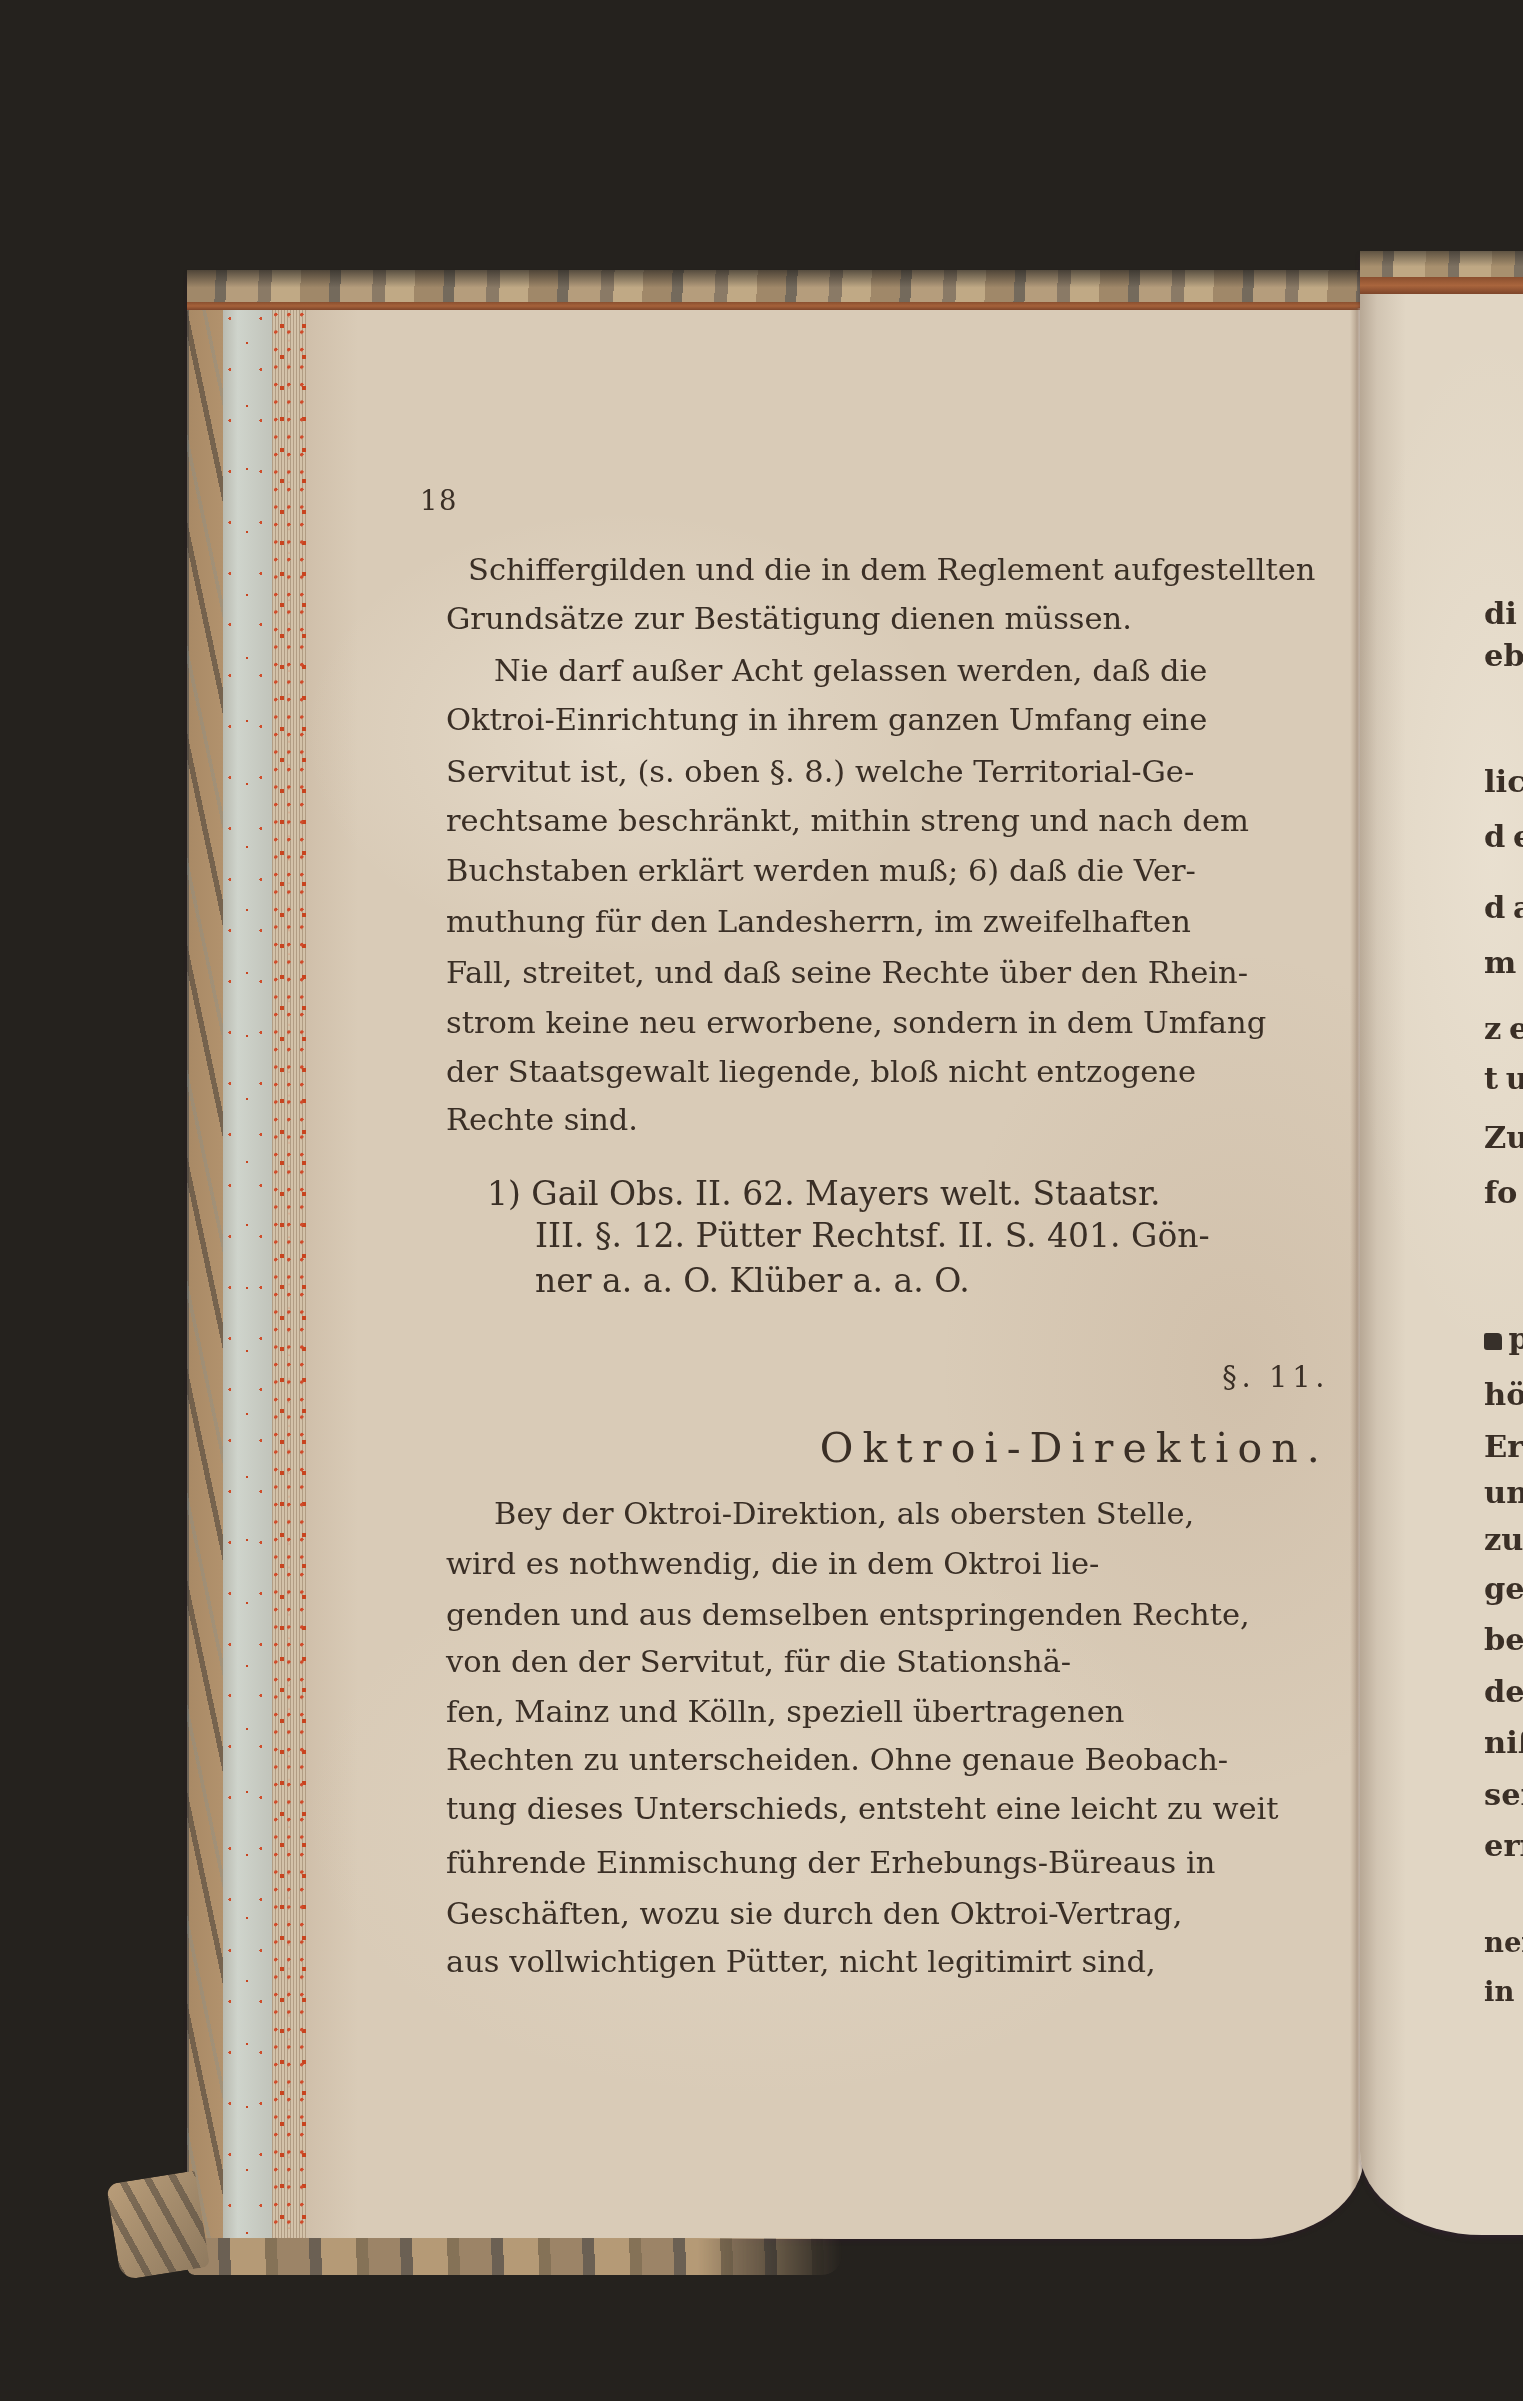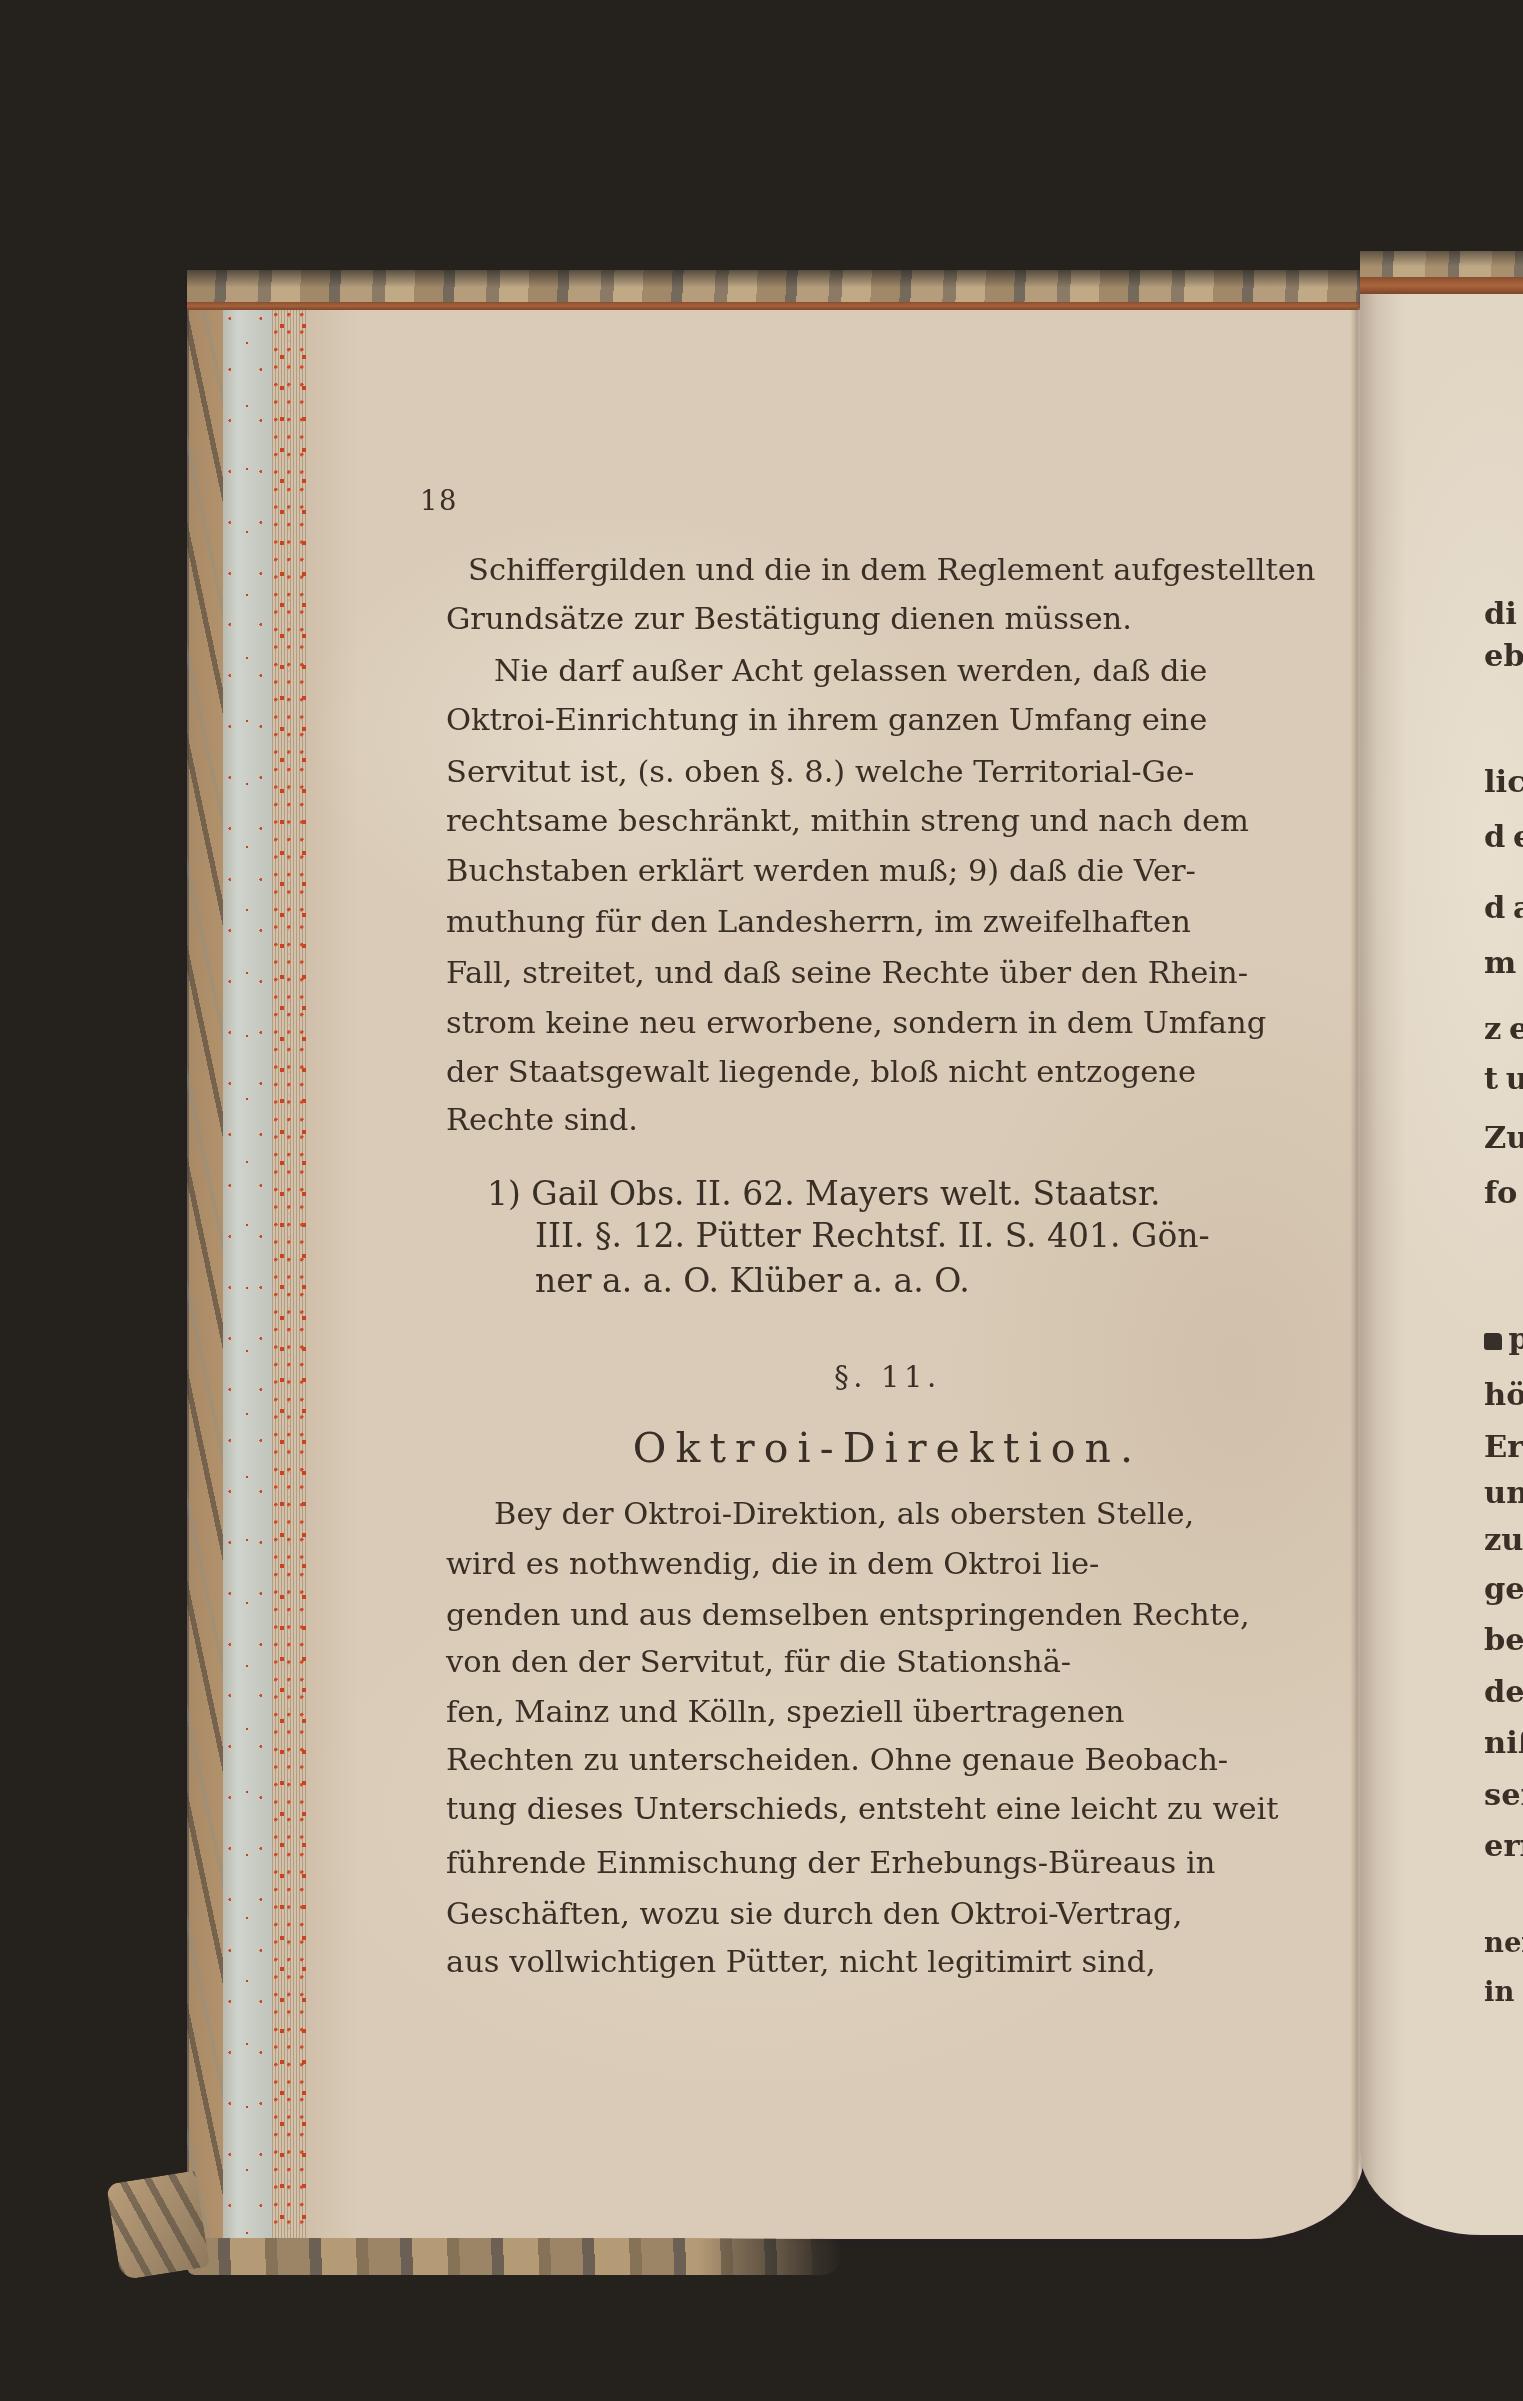--- a/index.html
+++ b/index.html
@@ -103,21 +103,21 @@
     position:absolute;left:0;top:26px;width:100%;height:17px;
     background:linear-gradient(to bottom,#8a4f2f,#a9653d 50%,#7d452a);
   }
   
   .bl{
     position:absolute;white-space:nowrap;
     font-size:30.5px;font-weight:normal;color:#3a2f26;line-height:1;
   }
   .fn{font-size:33px;}
   .pageno{font-size:27.4px;letter-spacing:1.5px;}
-  .center-line{left:446px;width:883px;text-align:center;white-space:nowrap;}
+  .center-line{left:446px;width:883px;text-align:right;white-space:nowrap;}
   .sec-num{font-size:29px;letter-spacing:4.6px;}
   .sec-title{font-size:41px;letter-spacing:9.1px;}
   .frag{
     position:absolute;left:124px;white-space:nowrap;
     font-size:30.5px;font-weight:bold;color:#3a2f26;line-height:1;margin-top:29px;
   }
   .frag.small{font-size:27.4px;}
   .frag.sp{letter-spacing:7.6px;}
   .blot{
     display:inline-block;width:18.3px;height:17px;margin-right:6.1px;
@@ -172,21 +172,21 @@
 <div id="text-layer">
   <div class="bl pageno" style="left:420px;top:487px">18</div>
 
   <div class="bl" style="left:468px;top:555px">Schiffergilden und die in dem Reglement aufgestellten</div>
   <div class="bl" style="left:446px;top:604px">Grundsätze zur Bestätigung dienen müssen.</div>
 
   <div class="bl" style="left:494px;top:656px">Nie darf außer Acht gelassen werden, daß die</div>
   <div class="bl" style="left:446px;top:705px">Oktroi-Einrichtung in ihrem ganzen Umfang eine</div>
   <div class="bl" style="left:446px;top:757px">Servitut ist, (s. oben §. 8.) welche Territorial-Ge-</div>
   <div class="bl" style="left:446px;top:806px">rechtsame beschränkt, mithin streng und nach dem</div>
-  <div class="bl" style="left:446px;top:856px">Buchstaben erklärt werden muß; 9) daß die Ver-</div>
+  <div class="bl" style="left:446px;top:856px">Buchstaben erklärt werden muß; 6) daß die Ver-</div>
   <div class="bl" style="left:446px;top:907px">muthung für den Landesherrn, im zweifelhaften</div>
   <div class="bl" style="left:446px;top:958px">Fall, streitet, und daß seine Rechte über den Rhein-</div>
   <div class="bl" style="left:446px;top:1008px">strom keine neu erworbene, sondern in dem Umfang</div>
   <div class="bl" style="left:446px;top:1057px">der Staatsgewalt liegende, bloß nicht entzogene</div>
   <div class="bl" style="left:446px;top:1105px">Rechte sind.</div>
 
   <div class="bl fn" style="left:487px;top:1177px">1) Gail Obs. II. 62. Mayers welt. Staatsr.</div>
   <div class="bl fn" style="left:535px;top:1219px">III. §. 12. Pütter Rechtsf. II. S. 401. Gön-</div>
   <div class="bl fn" style="left:535px;top:1264px">ner a. a. O. Klüber a. a. O.</div>
 

